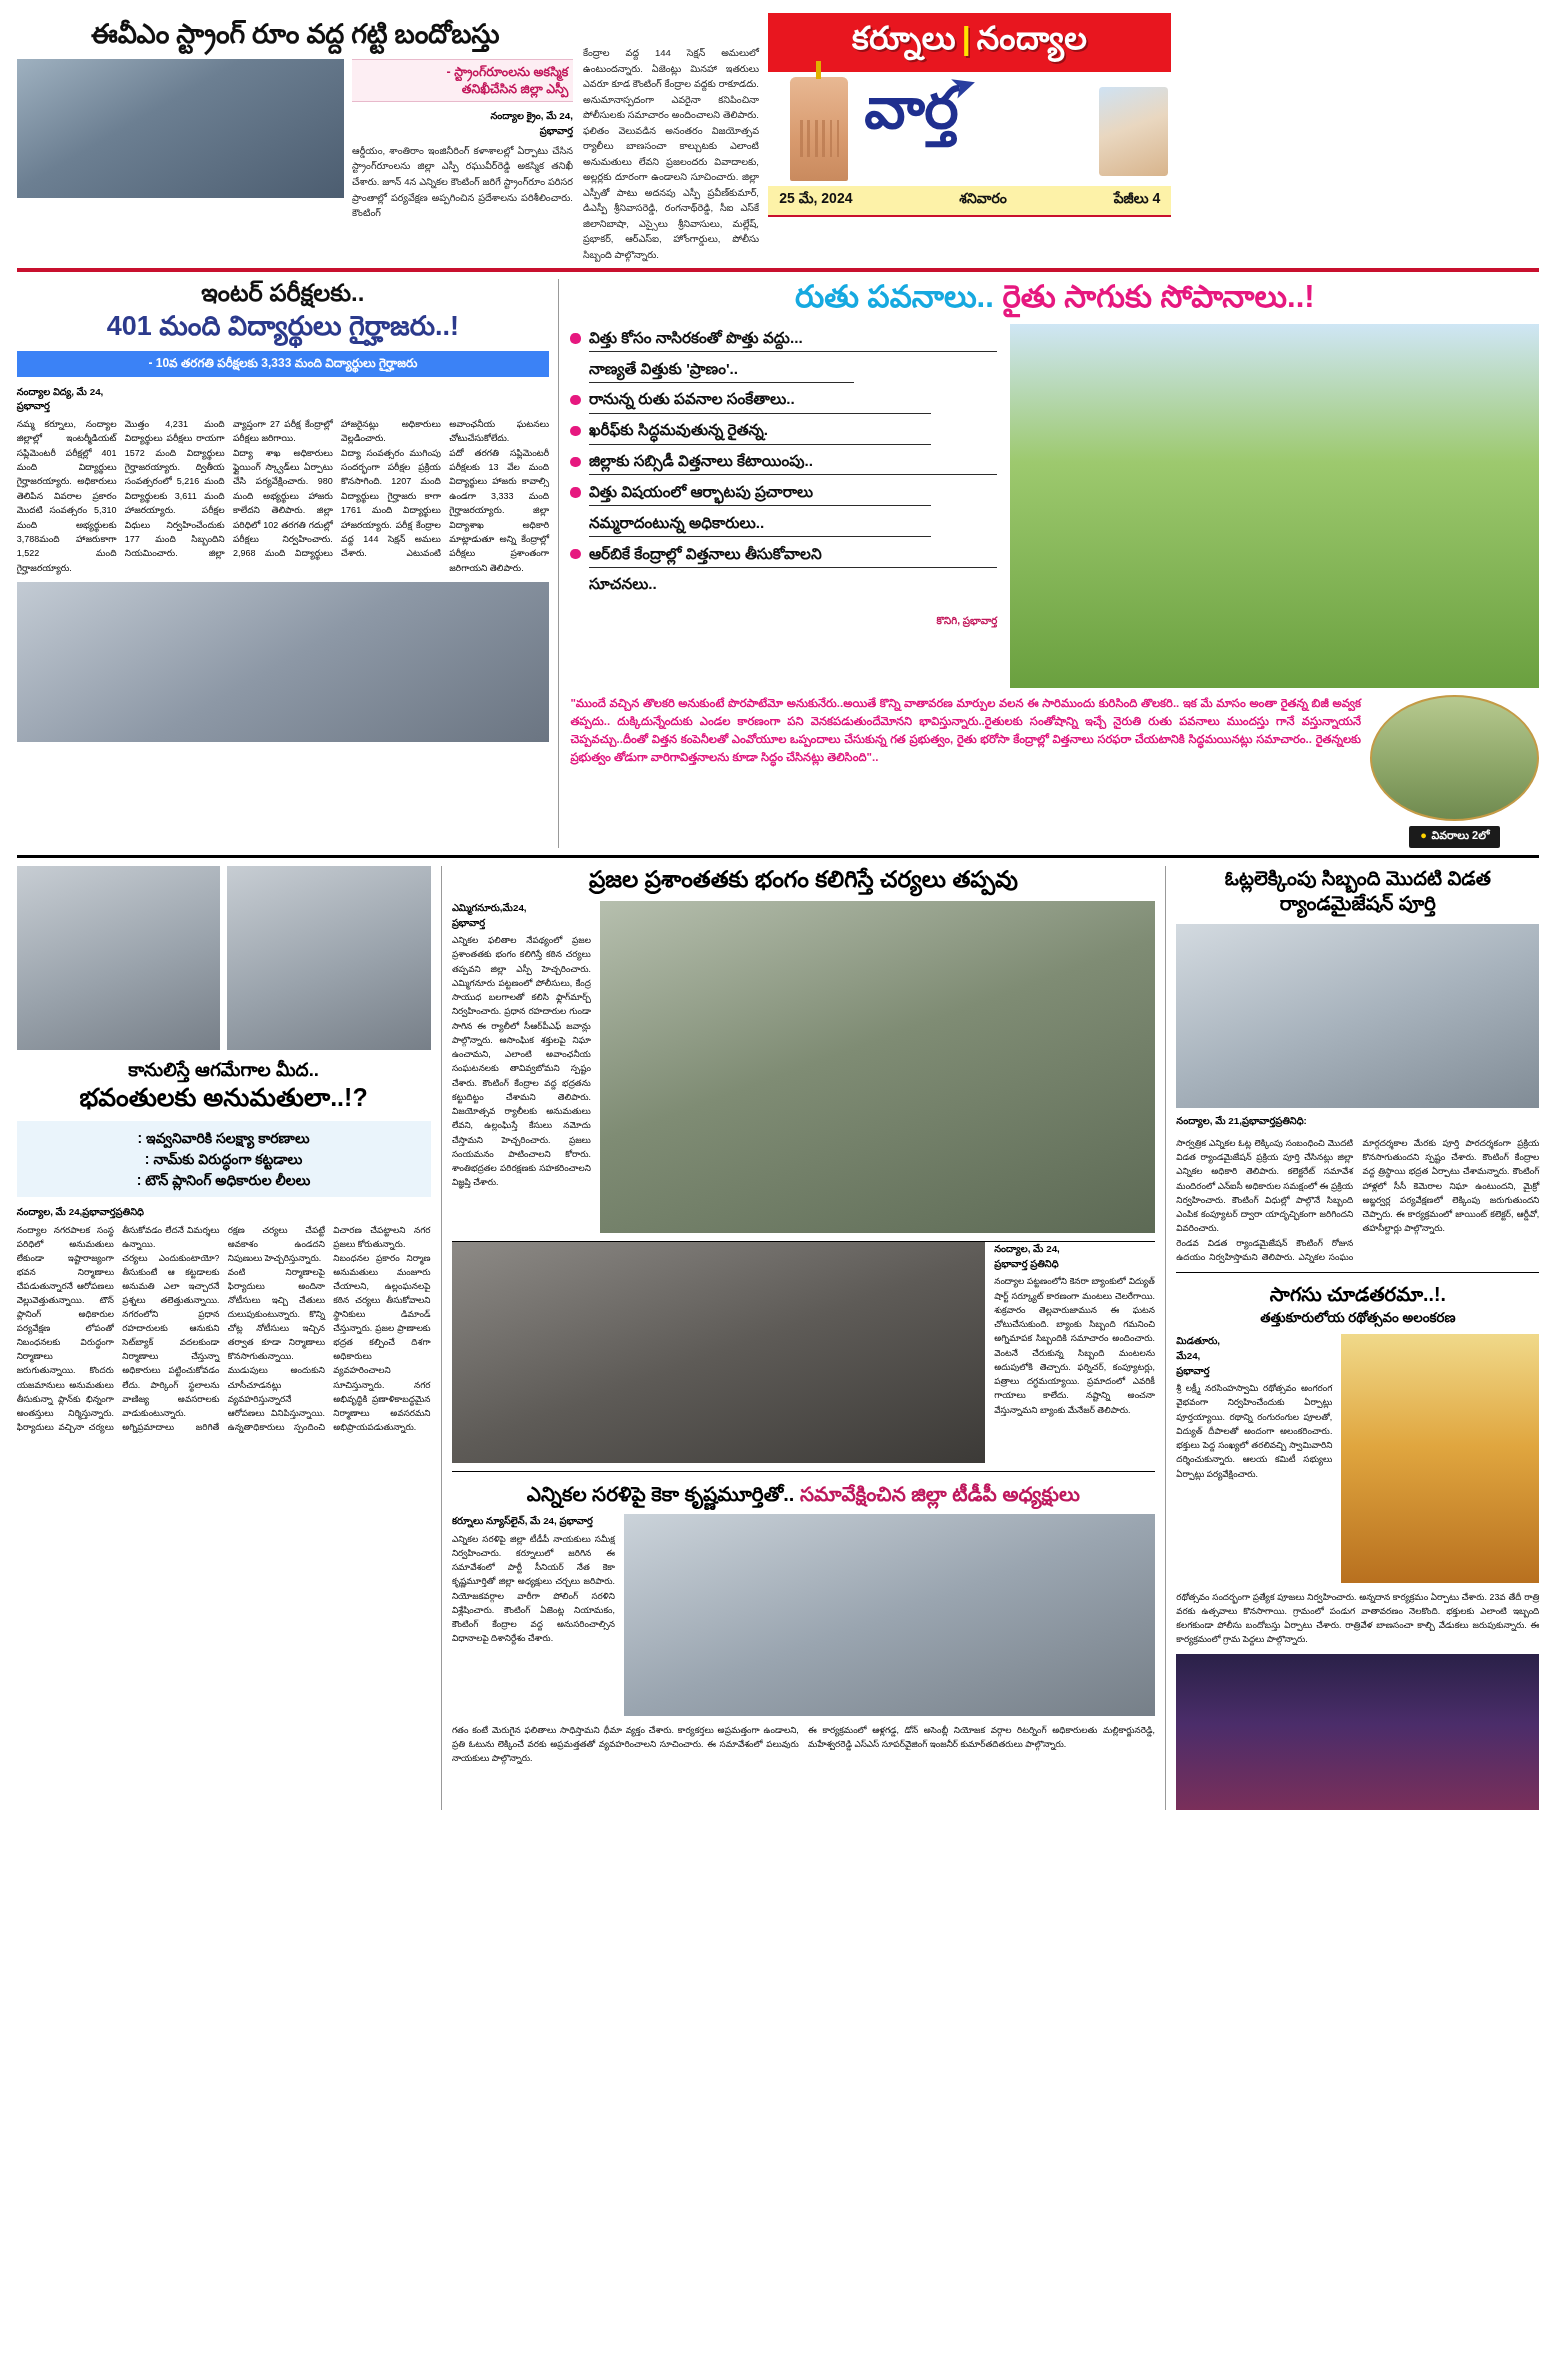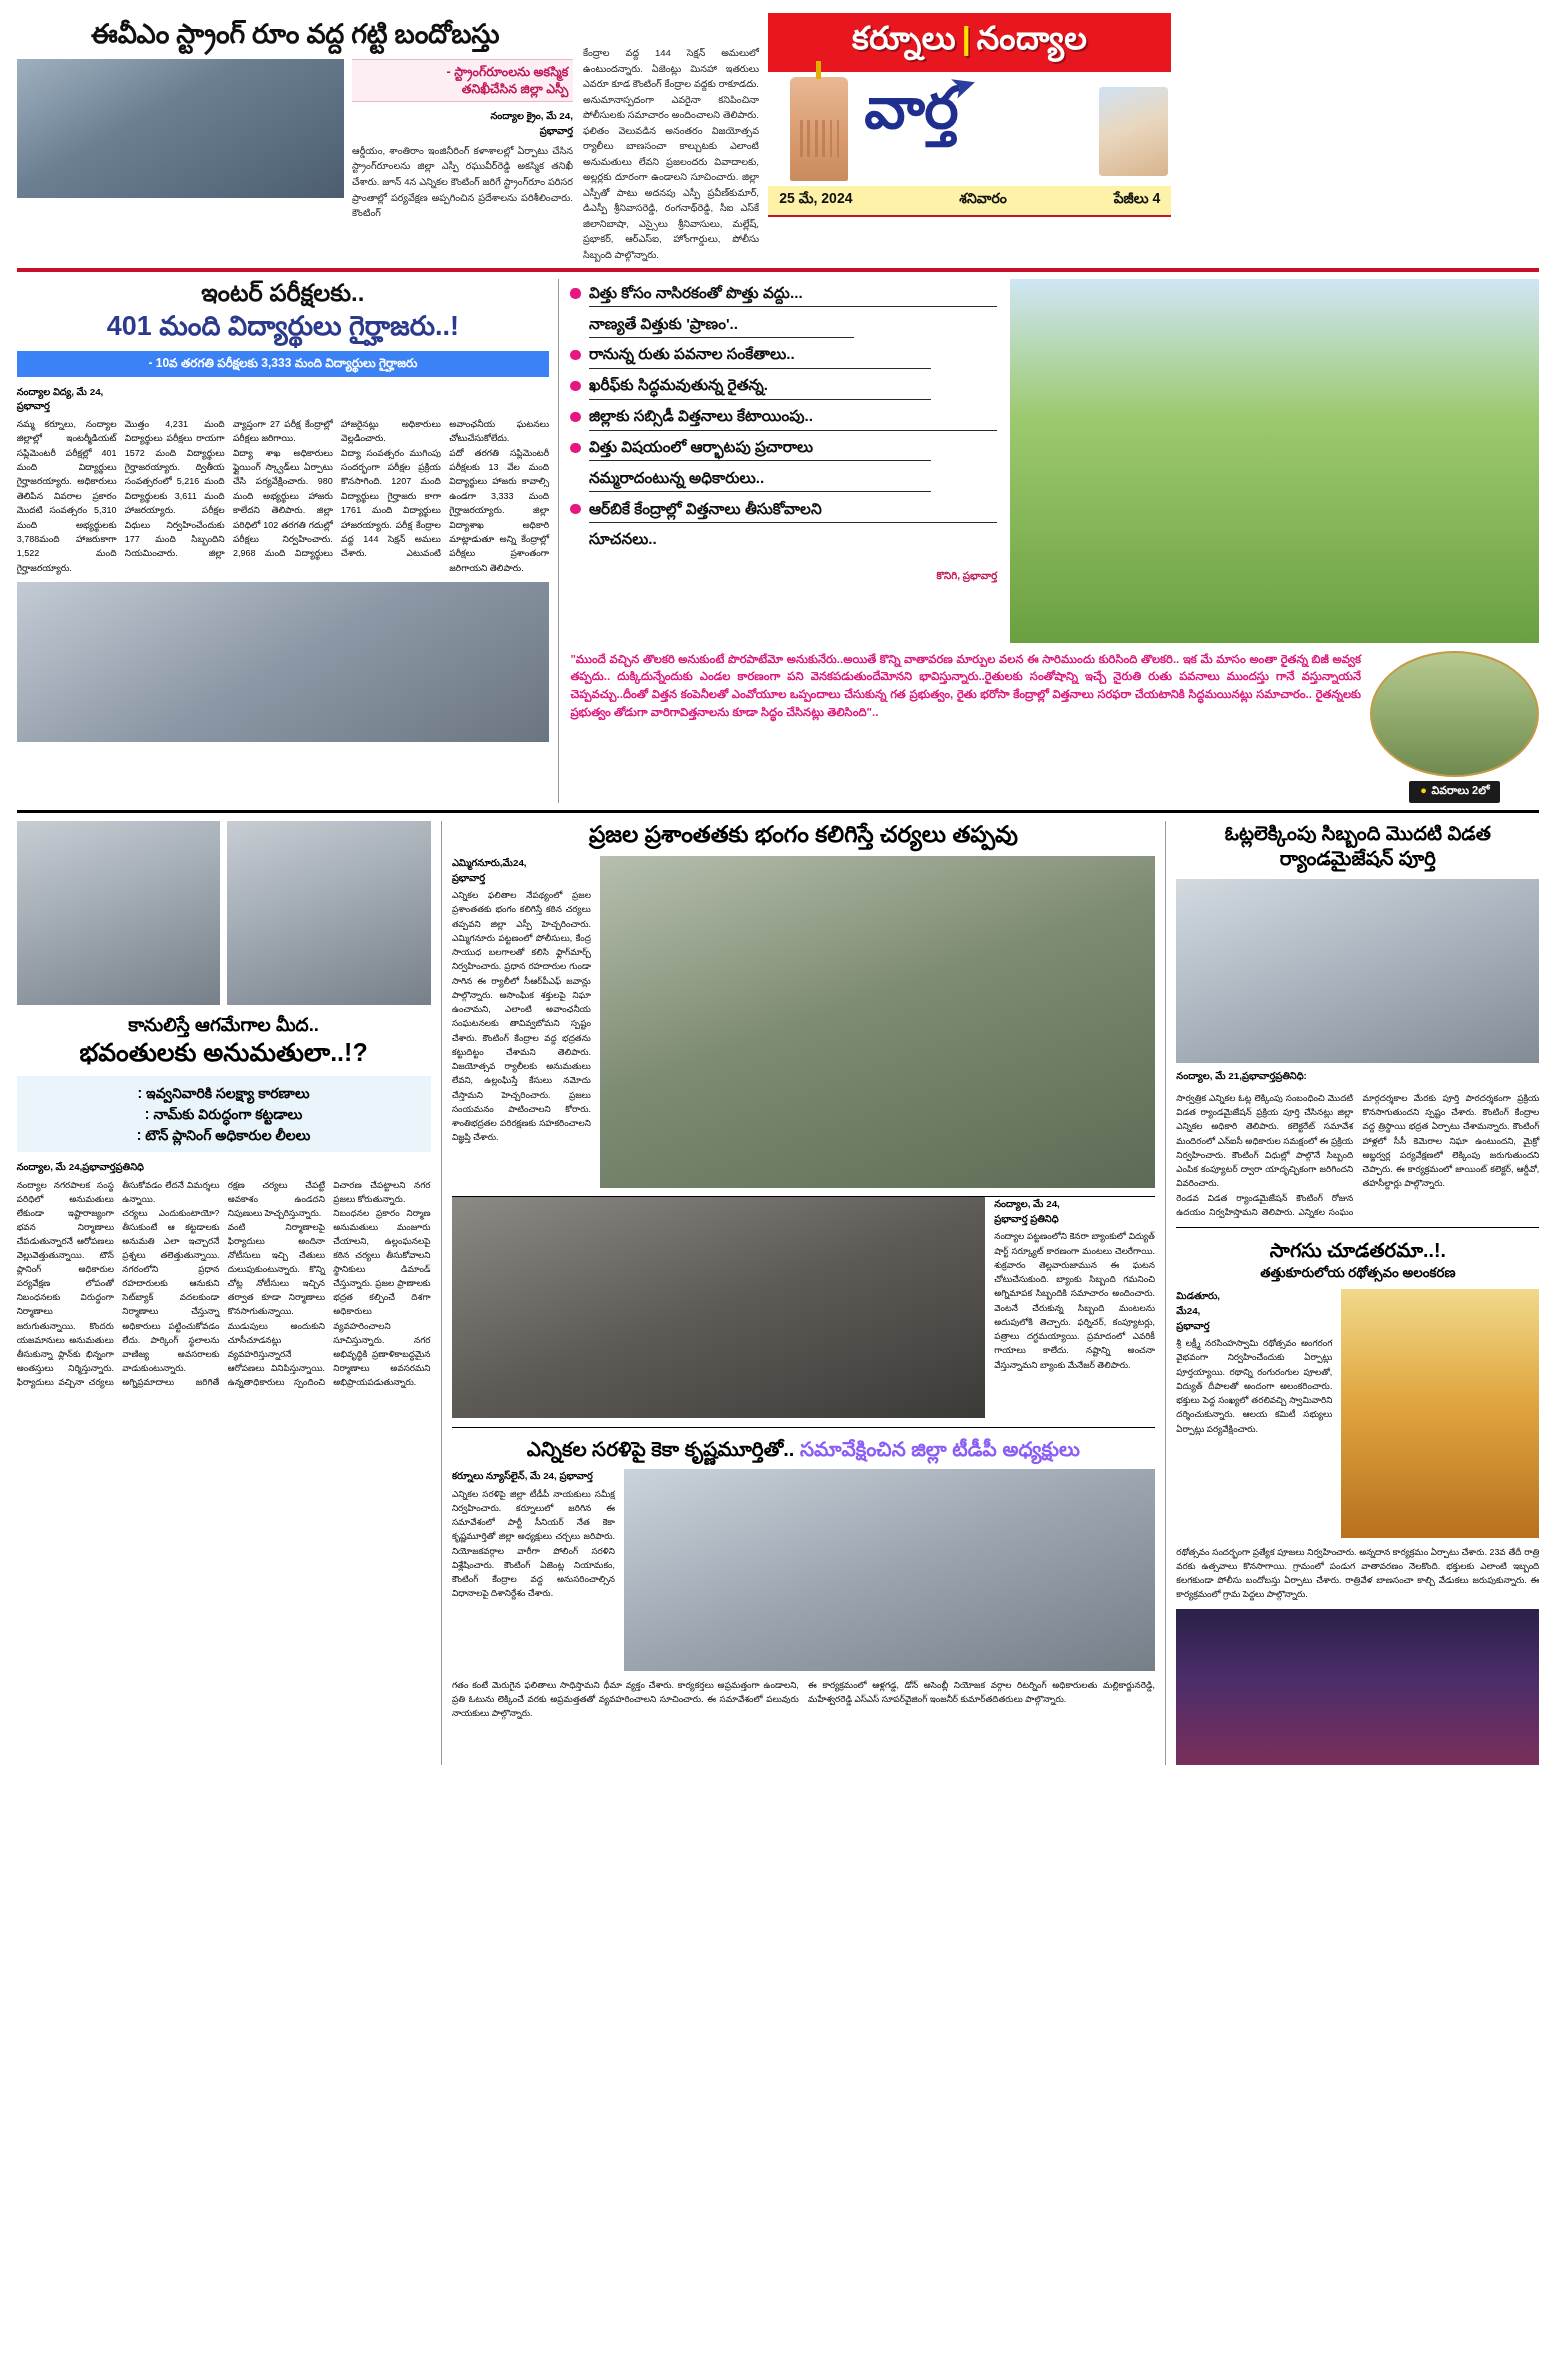--- a/index.html
+++ b/index.html
@@ -133,21 +133,21 @@
   .four-col{column-count:4;column-gap:8.3px;font-size:8.8px;line-height:1.6;text-align:justify;}
   .mid-head{font-size:23px;font-weight:bold;text-align:center;line-height:1.2;margin-bottom:7.4px;}
   .mid-blk{display:flex;gap:9.3px;}
   .mid-text{width:139px;font-size:8.8px;line-height:1.62;text-align:justify;}
   .mid-photo{flex:1;height:332px;}
   .mid-head2{font-size:23px;font-weight:bold;text-align:center;color:#111;margin:9.3px 0 7.4px;line-height:1.2;}
   .mid-blk2{display:flex;gap:9.3px;}
   .mid-photo2{width:533px;height:221px;}
   .mid-text2{flex:1;font-size:8.8px;line-height:1.62;text-align:justify;}
   .mid-head3{font-size:20px;font-weight:bold;text-align:center;margin:9.3px 0 7.4px;line-height:1.25;}
-  .mid-head3 .pink{color:#8b5cf6;margin-top:20px;}
+  .mid-head3 .pink{color:#be185d;margin-top:20px;}
   .mid-blk3{display:flex;gap:9.3px;}
   .mid-t3{width:163px;font-size:8.8px;line-height:1.62;text-align:justify;}
   .mid-photo3{flex:1;height:202px;}
   .mid-two{display:flex;gap:9.3px;margin-top:6.5px;font-size:8.8px;line-height:1.62;text-align:justify;}
   .mid-two>div{flex:1;}
   .r-head{font-size:19.5px;font-weight:bold;text-align:center;line-height:1.3;margin-bottom:7.4px;}
   .r-photo{width:100%;height:184px;}
   .r-body{column-count:2;column-gap:9.3px;font-size:8.8px;line-height:1.62;text-align:justify;margin-top:7.4px;}
   .r-head2{font-size:19.5px;font-weight:bold;text-align:center;margin-top:9.3px;line-height:1.25;}
   .r-sub2{font-size:13.4px;font-weight:bold;text-align:center;margin-top:2.8px;}
@@ -226,20 +226,23 @@
           <div>నమ్మ కర్నూలు, నంద్యాల జిల్లాల్లో ఇంటర్మీడియట్ సప్లిమెంటరీ పరీక్షల్లో 401 మంది విద్యార్థులు గైర్హాజరయ్యారు. అధికారులు తెలిపిన వివరాల ప్రకారం మొదటి సంవత్సరం 5,310 మంది అభ్యర్థులకు 3,788మంది హాజరుకాగా 1,522 మంది గైర్హాజరయ్యారు.</div>
           <div>మొత్తం 4,231 మంది విద్యార్థులు పరీక్షలు రాయగా 1572 మంది విద్యార్థులు గైర్హాజరయ్యారు. ద్వితీయ సంవత్సరంలో 5,216 మంది విద్యార్థులకు 3,611 మంది హాజరయ్యారు. పరీక్షల విధులు నిర్వహించేందుకు 177 మంది సిబ్బందిని నియమించారు. జిల్లా వ్యాప్తంగా 27 పరీక్ష కేంద్రాల్లో పరీక్షలు జరిగాయి.</div>
           <div>విద్యా శాఖ అధికారులు ఫ్లైయింగ్ స్క్వాడ్‌లు ఏర్పాటు చేసి పర్యవేక్షించారు. 980 మంది అభ్యర్థులు హాజరు కాలేదని తెలిపారు. జిల్లా పరిధిలో 102 తరగతి గదుల్లో పరీక్షలు నిర్వహించారు. 2,968 మంది విద్యార్థులు హాజరైనట్లు అధికారులు వెల్లడించారు.</div>
           <div>విద్యా సంవత్సరం ముగింపు సందర్భంగా పరీక్షల ప్రక్రియ కొనసాగింది. 1207 మంది విద్యార్థులు గైర్హాజరు కాగా 1761 మంది విద్యార్థులు హాజరయ్యారు. పరీక్ష కేంద్రాల వద్ద 144 సెక్షన్ అమలు చేశారు. ఎటువంటి అవాంఛనీయ ఘటనలు చోటుచేసుకోలేదు.</div>
           <div>పదో తరగతి సప్లిమెంటరీ పరీక్షలకు 13 వేల మంది విద్యార్థులు హాజరు కావాల్సి ఉండగా 3,333 మంది గైర్హాజరయ్యారు. జిల్లా విద్యాశాఖ అధికారి మాట్లాడుతూ అన్ని కేంద్రాల్లో పరీక్షలు ప్రశాంతంగా జరిగాయని తెలిపారు.</div>
         </div>
         <div class="photo pg-exam s2-photo"></div>
       </div>
 
       <div class="s2-right">
+        <div class="feature-head">
+          <span class="c1">రుతు పవనాలు.. </span><span class="c2">రైతు సాగుకు సోపానాలు..!</span>
+        </div>
         <div class="feat-row">
           <div class="bullets">
             <div class="bullet">
               <span class="dot"></span>
               <span class="btxt">విత్తు కోసం నాసిరకంతో పొత్తు వద్దు...</span>
             </div>
             <div class="brule"></div>
             <div class="bullet">
               <span style="width:10.2px;flex:0 0 10.2px"></span>
               <span class="btxt">నాణ్యతే విత్తుకు 'ప్రాణం'..</span>

